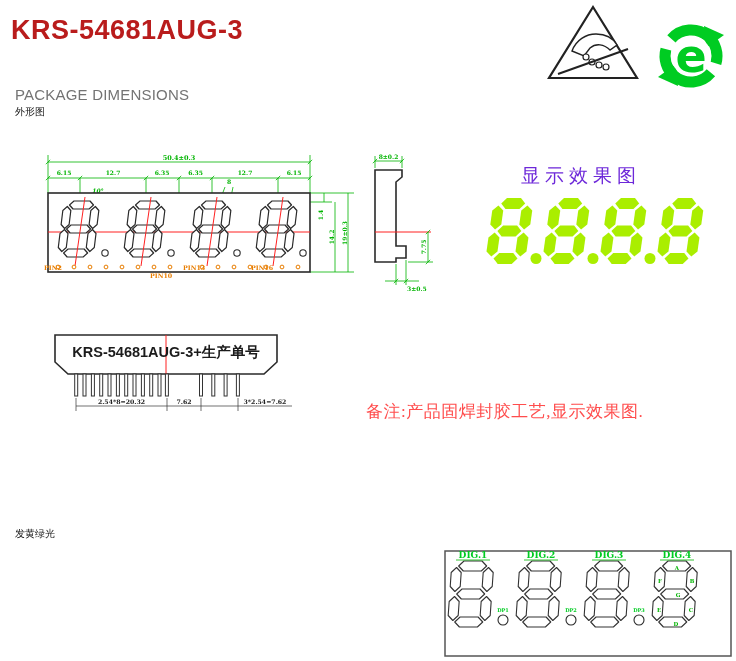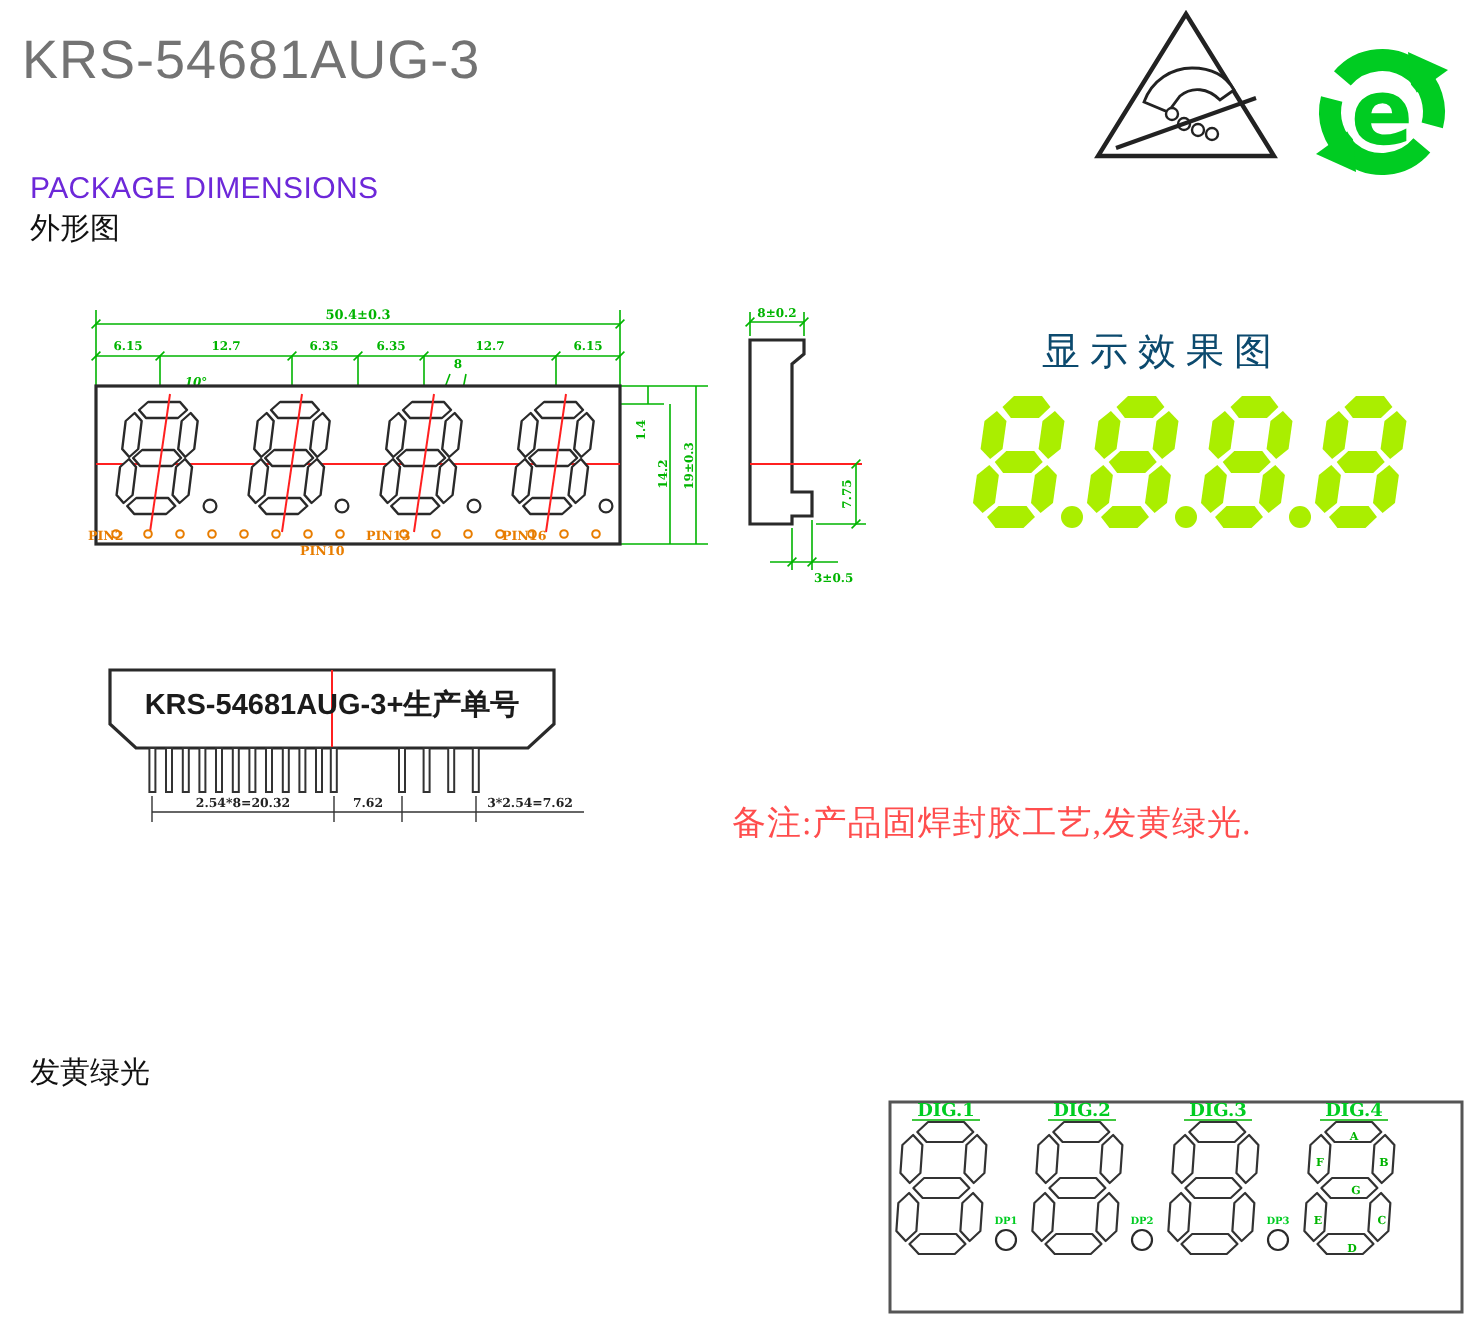--- a/index.html
+++ b/index.html
@@ -4,24 +4,24 @@
 <style>
   :root{
     --dim-green:#00b400; --line-red:#ff2020; --pin-orange:#e87d00;
     --display-green:#aaee00; --note-red:#ff4d4d; --logo-green:#00cc22; --ink:#2a2a2a;
   }
   *{margin:0;padding:0;box-sizing:border-box}
   html,body{background:#fff}
   body{width:736px;height:661px;font-family:"Liberation Sans",sans-serif}
   .page{position:relative;width:736px;height:661px;background:#fff;overflow:hidden}
   .abs{position:absolute}
-  .title{left:11px;top:15px;font-size:27px;font-weight:400;letter-spacing:.5px;color:#737373}
-  .sec-en{font-size:15px;color:#6d28d9;letter-spacing:.2px}
-  .sec-zh{font-size:15px;color:#111;font-family:"Liberation Serif",serif}
-  .disp-label{left:521px;top:163px;font-size:19px;letter-spacing:5px;color:#0c4a6e;font-family:Liberation Sans, sans-serif}
+  .title{left:11px;top:15px;font-size:27px;font-weight:700;letter-spacing:.5px;color:#b91c1c}
+  .sec-en{font-size:15px;color:#737373;letter-spacing:.2px}
+  .sec-zh{font-size:10px;color:#111;font-family:"Liberation Serif",serif}
+  .disp-label{left:521px;top:163px;font-size:19px;letter-spacing:5px;color:#6d28d9;font-family:Liberation Sans, sans-serif}
   .note{left:366px;top:400px;font-size:17px;color:var(--note-red);font-family:"Liberation Serif",serif;letter-spacing:.5px}
   svg{position:absolute;overflow:visible}
   svg text{font-family:"DejaVu Serif",serif;font-weight:700}
   .dim-t{font-size:6.5px;fill:var(--dim-green)}
   .dim-s{font-size:6px;fill:var(--dim-green)}
   .pin-t{font-size:6.3px;fill:var(--pin-orange)}
   .bk-t{font-size:6.2px;fill:#222}
   .mark-t{font-family:"Liberation Sans",sans-serif;font-weight:700;font-size:14.5px;fill:#1b1b1b}
   .dig-t{font-size:9px;fill:var(--logo-green)}
   .dp-t{font-size:5px;fill:var(--logo-green)}
@@ -248,21 +248,21 @@
       <line class="bk" x1="76" y1="398" x2="76" y2="411"></line>
         <line class="bk" x1="167" y1="398" x2="167" y2="411"></line>
       <line class="bk" x1="201" y1="398" x2="201" y2="411"></line>
         <line class="bk" x1="238" y1="398" x2="238" y2="411"></line>
     </g>
     <text class="bk-t" x="121.5" y="403.5" text-anchor="middle">2.54*8=20.32</text>
     <text class="bk-t" x="184" y="403.5" text-anchor="middle">7.62</text>
     <text class="bk-t" x="265" y="403.5" text-anchor="middle">3*2.54=7.62</text>
   </svg>
 
-  <div class="abs note">备注:产品固焊封胶工艺,发黄绿光.</div>
+  <div class="abs note">备注:产品固焊封胶工艺,显示效果图.</div>
 
   <div class="abs sec-zh" style="left:15px;top:527px">发黄绿光</div>
 
   <svg class="abs" style="left:442px;top:548px" width="294" height="112" viewBox="442 548 294 112">
     <defs>
       <path id="sgHc" d="M-14 0 L-9 -5 L9 -5 L14 0 L9 5 L-9 5 Z"></path>
       <path id="sgVc" d="M0 -12 L5 -7 L5 7 L0 12 L-5 7 L-5 -7 Z"></path>
       <g id="digitC" class="dc">
         <use href="#sgHc" x="21" y="5"></use>
           <use href="#sgVc" x="5" y="18.5"></use>

